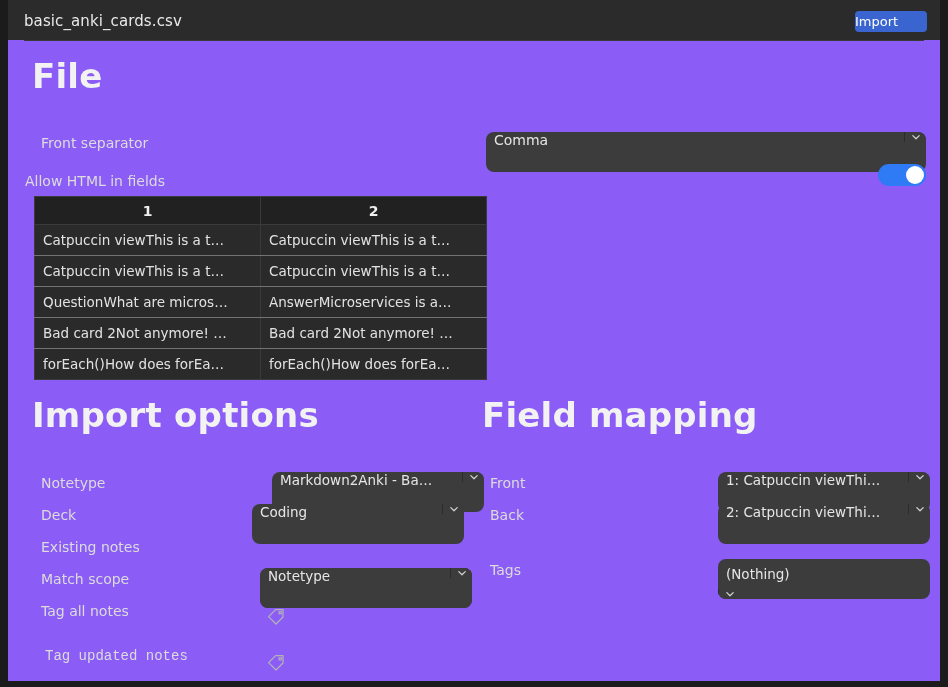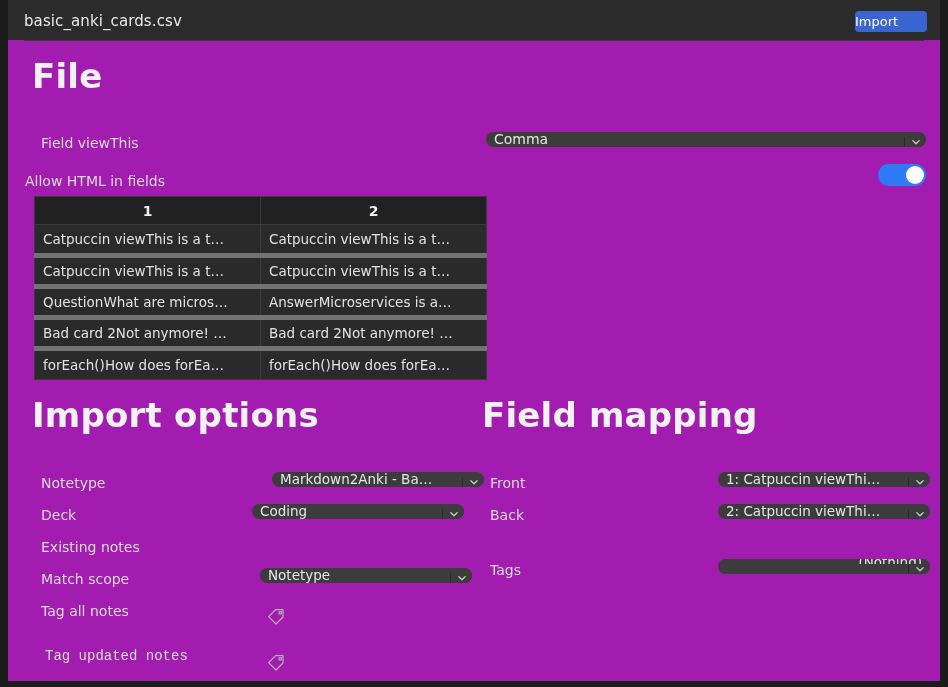--- a/index.html
+++ b/index.html
@@ -25,21 +25,21 @@
     height: 687px;
     background: #1b1b1b;
   }
 
   #page {
     position: absolute;
     left: 8px;
     top: 0;
     width: 932px;
     height: 681px;
-    background: #a21caf;
+    background: #8b5cf6;
     overflow: hidden;
   }
 
   
   #titlebar {
     position: absolute;
     left: 0; top: 0;
     width: 932px;
     height: 40px;
     background: #2b2b2b;
@@ -100,25 +100,25 @@
   .form-label {
     position: absolute;
     font-size: 14px;
     color: #dcdcdc;
     white-space: nowrap;
   }
 
   
   .select {
     position: absolute;
-    height: 15px;
+    height: 40px;
     background: #3c3c3c;
     border-radius: 8px;
     display: flex;
-    align-items: flex-end;
+    align-items: flex-start;
     cursor: pointer;
     overflow: hidden;
   }
 
   .select .sel-value {
     flex: 1 1 auto;
     min-width: 0;
     display: flex;
     align-items: center;
     padding: 0 8px;
@@ -199,21 +199,21 @@
   }
   #preview-table th:last-child { border-right: none; }
 
   #preview-table td {
     height: 31px;
     background: #2a2a2a;
     color: #e2e2e2;
     font-size: 13.5px;
     padding: 0 8px;
     border-right: 1px solid #3a3a3a;
-    border-bottom: 5px solid #737373;
+    border-bottom: 1px solid #737373;
     white-space: nowrap;
     overflow: hidden;
   }
   #preview-table td:last-child { border-right: none; }
   #preview-table tr:last-child td { border-bottom: none; }
 
   
   .tag-icon {
     position: absolute;
     width: 18px;
@@ -247,21 +247,21 @@
   <div id="page">
 
     <div id="titlebar">
       <div id="file-title">basic_anki_cards.csv</div>
       <button id="import-button">Import</button>
     </div>
     <div id="titlebar-rule"></div>
 
     <div class="section-heading" id="heading-file">File</div>
 
-    <div class="form-label" id="label-separator">Field viewThis</div>
+    <div class="form-label" id="label-separator">Front separator</div>
 
     <div class="select" id="sel-separator">
       <div class="sel-value">Comma</div>
       <div class="sel-arrow">
         <svg width="10" height="10" viewBox="0 0 10 10">
           <path d="M1.8 3.6 L5 6.8 L8.2 3.6" fill="none" stroke="#cfcfcf" stroke-width="1.3" stroke-linecap="round" stroke-linejoin="round"></path>
         </svg>
       </div>
     </div>
 

